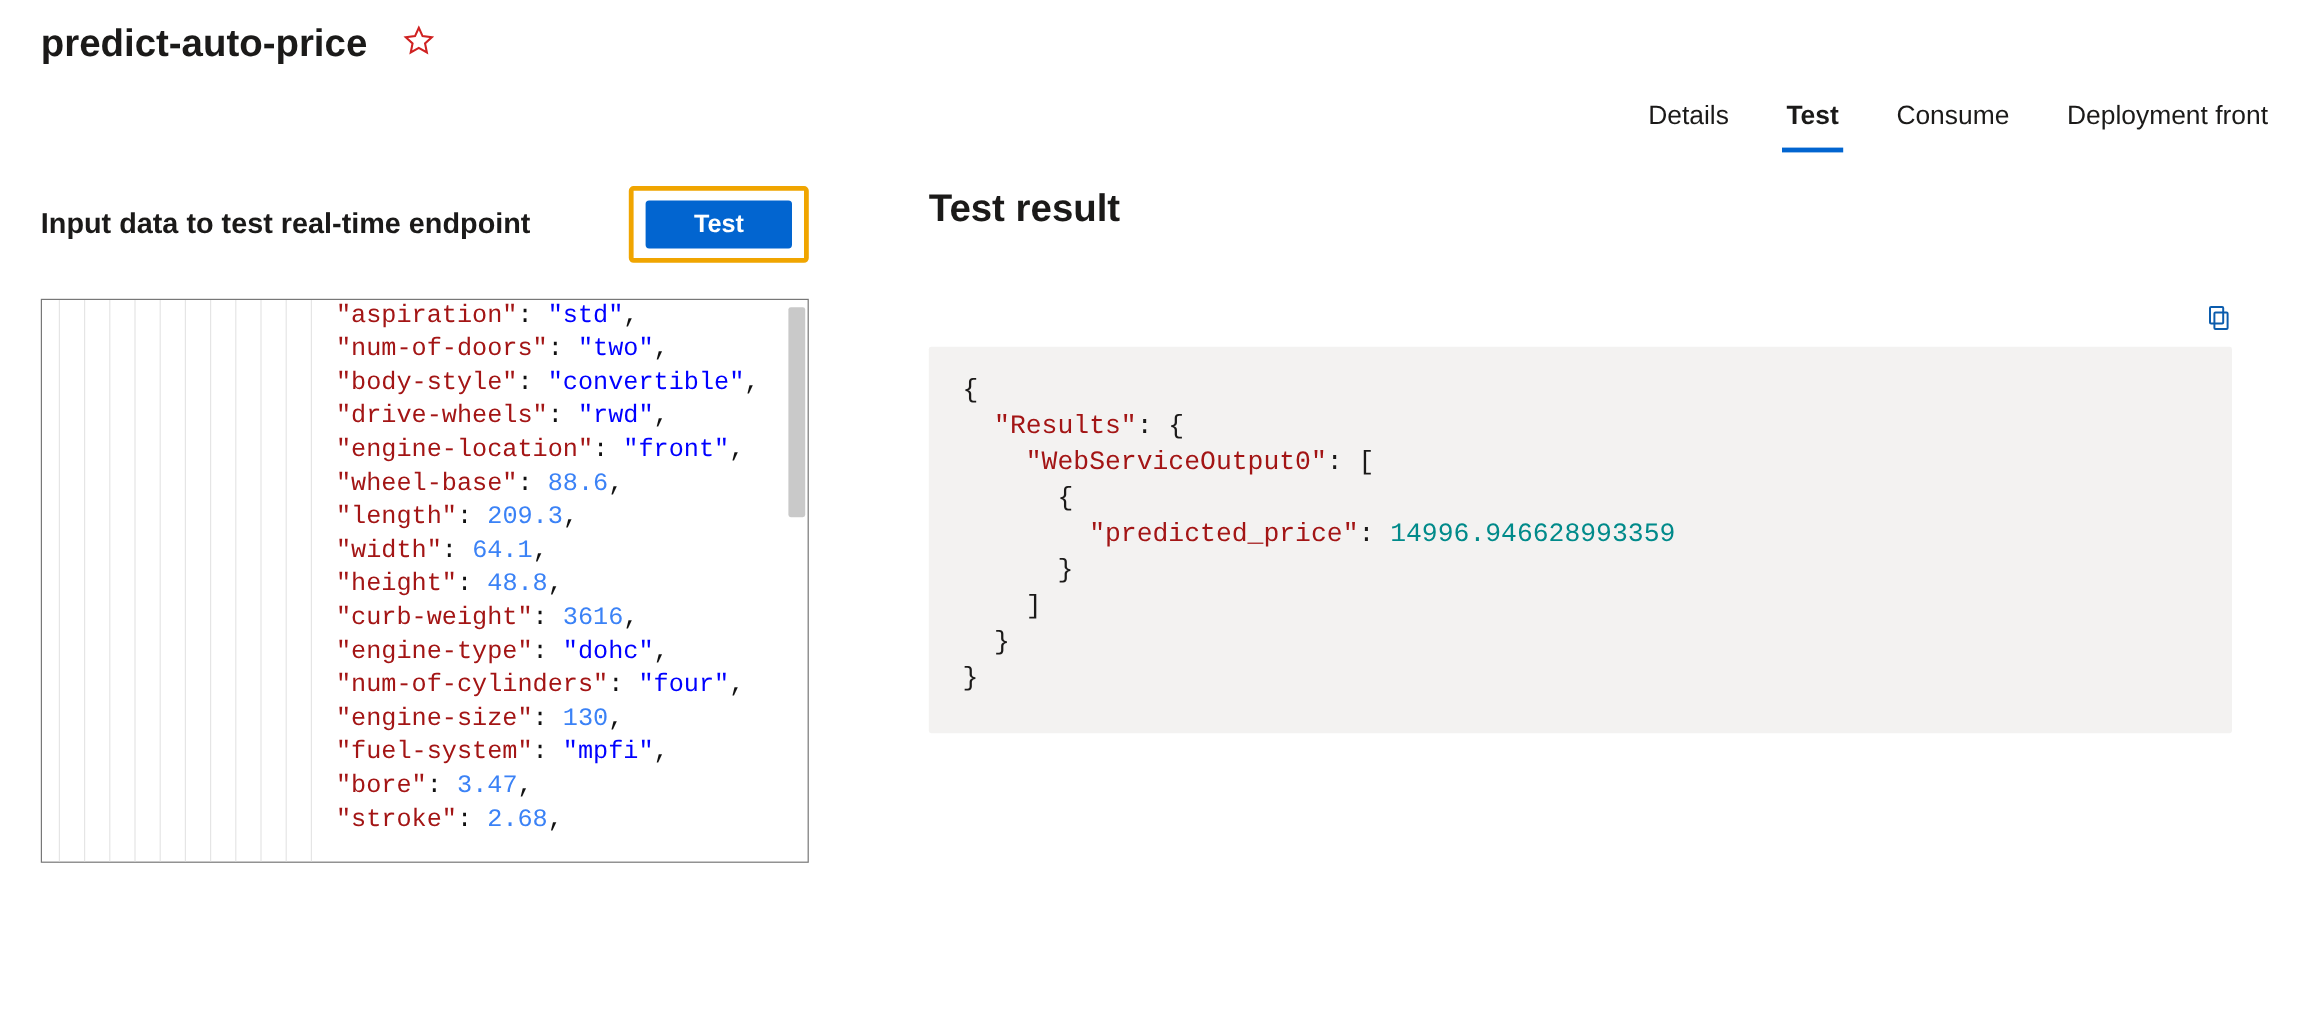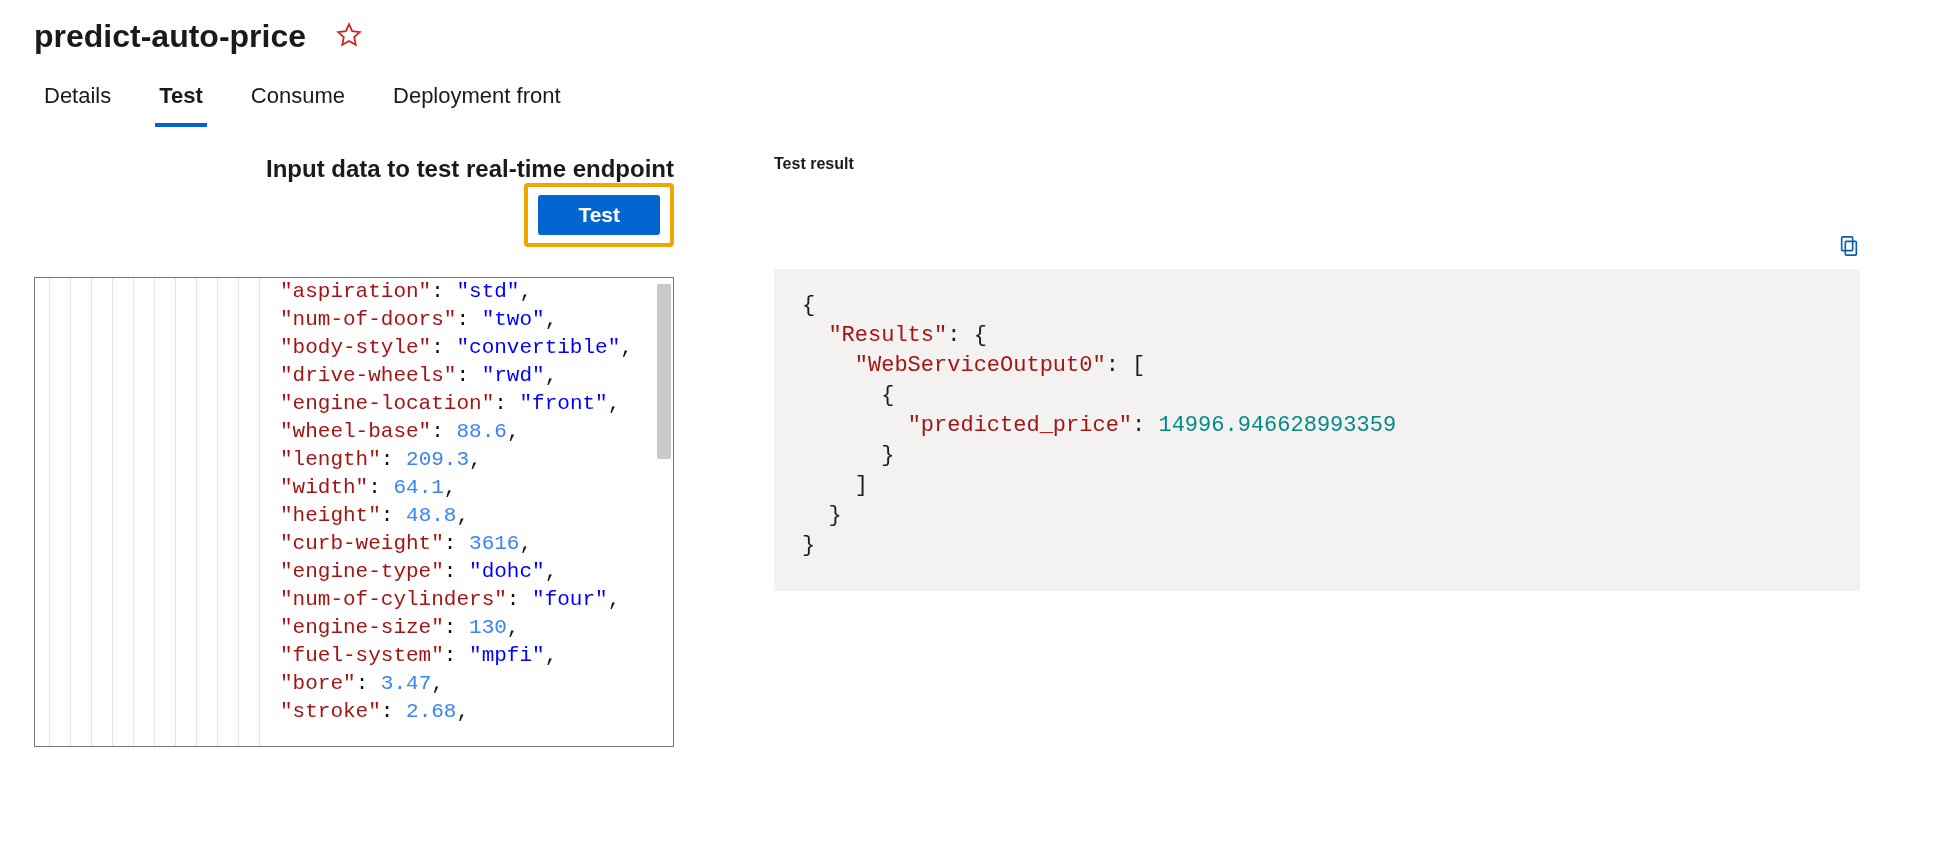--- a/index.html
+++ b/index.html
@@ -26,20 +26,21 @@
     color: #cf2121;
     stroke: #cf2121;
     fill: none;
   }
   .tabs {
     display: flex;
     gap: 40px;
     padding: 0 40px;
     margin-top: 12px;
     border-bottom: 0;
+    justify-content: flex-end;
   }
   .tab {
     font-size: 22px;
     color: #1b1a19;
     padding: 6px 4px 14px 4px;
     cursor: pointer;
     border-bottom: 4px solid transparent;
   }
   .tab.active {
     font-weight: 700;
@@ -49,24 +50,23 @@
   .content {
     display: flex;
     gap: 100px;
     padding: 28px 34px 0 34px;
   }
   .left-col { width: 640px; }
   .right-col { flex: 1; padding-right: 40px; }
 
   .left-head {
     display: flex;
-    align-items: flex-end;
+    align-items: center;
     justify-content: space-between;
     margin-bottom: 30px;
-    flex-direction: column;
   }
   .section-title {
     font-size: 24px;
     font-weight: 700;
   }
   .test-btn-wrap {
     border: 4px solid #f0a500;
     padding: 8px 10px;
     border-radius: 4px;
   }
@@ -118,21 +118,21 @@
     background: #c9c9c9;
     border-radius: 2px;
   }
   
   .k { color: #a31515; }   
   .s { color: #0000ff; }   
   .n { color: #3b82f6; }   
   .p { color: #111; }      
 
   .right-head {
-    font-size: 16px;
+    font-size: 32px;
     font-weight: 700;
     margin-bottom: 60px;
   }
   .copy-row {
     display: flex;
     justify-content: flex-end;
     margin-bottom: 6px;
   }
   .copy-btn {
     color: #0b5cad;

